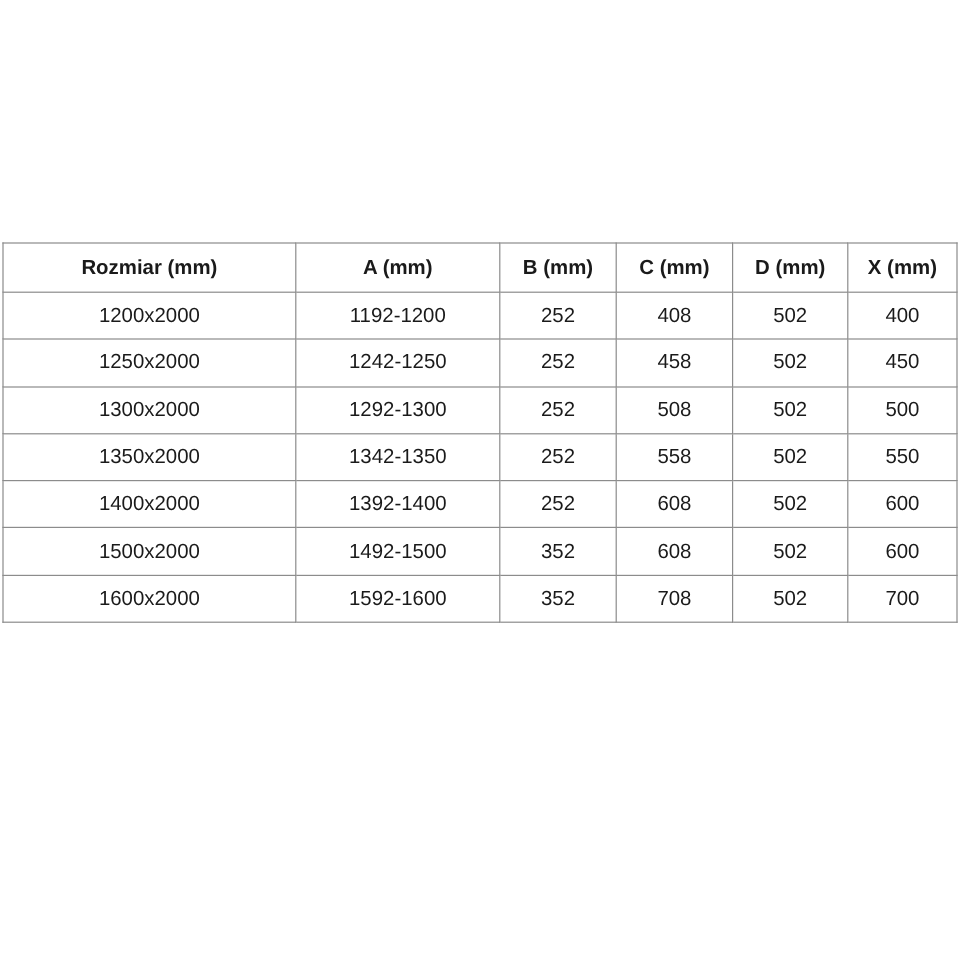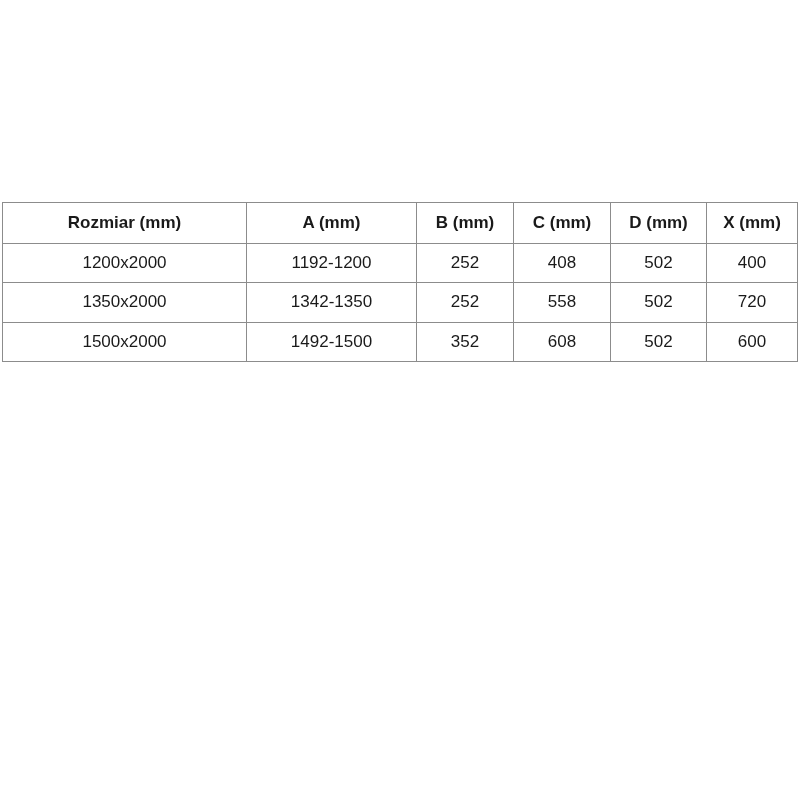--- a/index.html
+++ b/index.html
@@ -71,30 +71,62 @@
     <tbody>
         <tr>
           <td>1200x2000</td>
           <td>1192-1200</td>
           <td>252</td>
           <td>408</td>
           <td>502</td>
           <td>400</td>
         </tr>
         <tr>
+          <td>1250x2000</td>
+          <td>1242-1250</td>
+          <td>252</td>
+          <td>458</td>
+          <td>502</td>
+          <td>450</td>
+        </tr>
+        <tr>
+          <td>1300x2000</td>
+          <td>1292-1300</td>
+          <td>252</td>
+          <td>508</td>
+          <td>502</td>
+          <td>500</td>
+        </tr>
+        <tr>
           <td>1350x2000</td>
           <td>1342-1350</td>
           <td>252</td>
           <td>558</td>
           <td>502</td>
-          <td>720</td>
+          <td>550</td>
+        </tr>
+        <tr>
+          <td>1400x2000</td>
+          <td>1392-1400</td>
+          <td>252</td>
+          <td>608</td>
+          <td>502</td>
+          <td>600</td>
         </tr>
         <tr>
           <td>1500x2000</td>
           <td>1492-1500</td>
           <td>352</td>
           <td>608</td>
           <td>502</td>
           <td>600</td>
         </tr>
+        <tr>
+          <td>1600x2000</td>
+          <td>1592-1600</td>
+          <td>352</td>
+          <td>708</td>
+          <td>502</td>
+          <td>700</td>
+        </tr>
       </tbody>
   </table>
 </div>
 
 </body></html>

